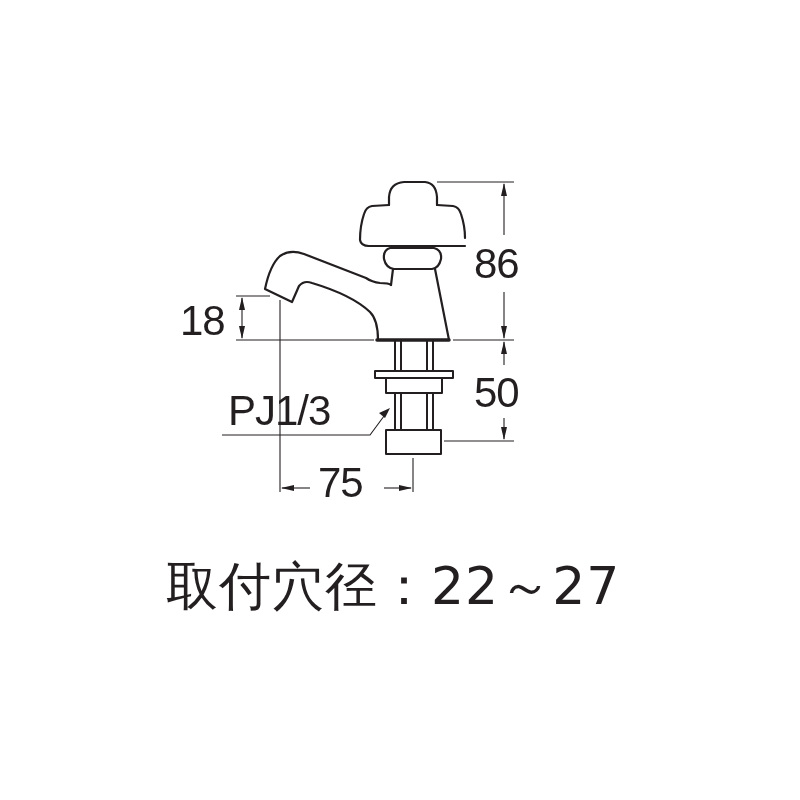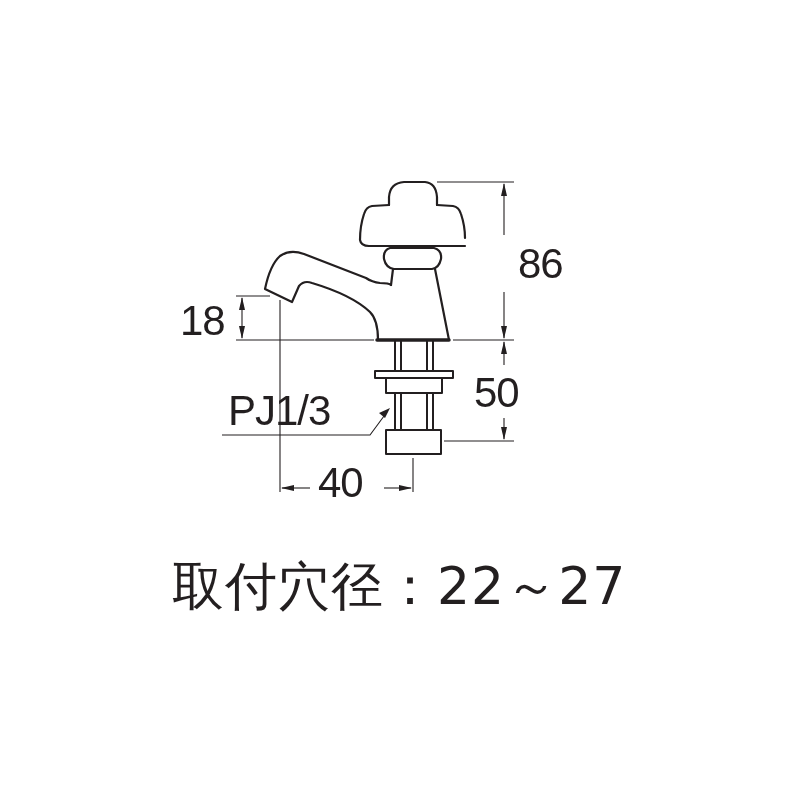--- a/index.html
+++ b/index.html
@@ -25,21 +25,21 @@
     .dim-label {
       position: absolute;
       font-family: "Liberation Sans", sans-serif;
       font-size: 42px;
       line-height: 1;
       color: #231f20;
       letter-spacing: -1px;
     }
     .caption {
       position: absolute;
-      left: 172px;
+      left: 166px;
       top: 560px;
       font-family: "DejaVu Sans", "Liberation Sans", sans-serif;
       font-size: 52px;
       line-height: 1;
       color: #231f20;
       white-space: nowrap;
       letter-spacing: 1px;
     }
   </style>
 </head>
@@ -106,19 +106,19 @@
     <polygon points="504,341 501,354 507,354"></polygon>
     <polygon points="504,440 501,427 507,427"></polygon>
     <polygon points="242,297 239,310 245,310"></polygon>
     <polygon points="242,339 239,326 245,326"></polygon>
     <polygon points="281,488 294,485 294,491"></polygon>
     <polygon points="412,488 399,485 399,491"></polygon>
     <polygon points="390,408 379,413 385,418"></polygon>
   </g>
 </svg>
 
-<span class="dim-label" style="left:474px; top:243px;margin-left:44px;">86</span>
+<span class="dim-label" style="left:474px; top:243px;">86</span>
 <span class="dim-label" style="left:180px; top:300px;">18</span>
 <span class="dim-label" style="left:474px; top:372px;">50</span>
-<span class="dim-label" style="left:318px; top:462px;">40</span>
+<span class="dim-label" style="left:318px; top:462px;">75</span>
 <span class="dim-label" style="left:228px; top:390px;">PJ1/3</span>
 
 <div class="caption">取付穴径：22～27</div>
 
 </body></html>

